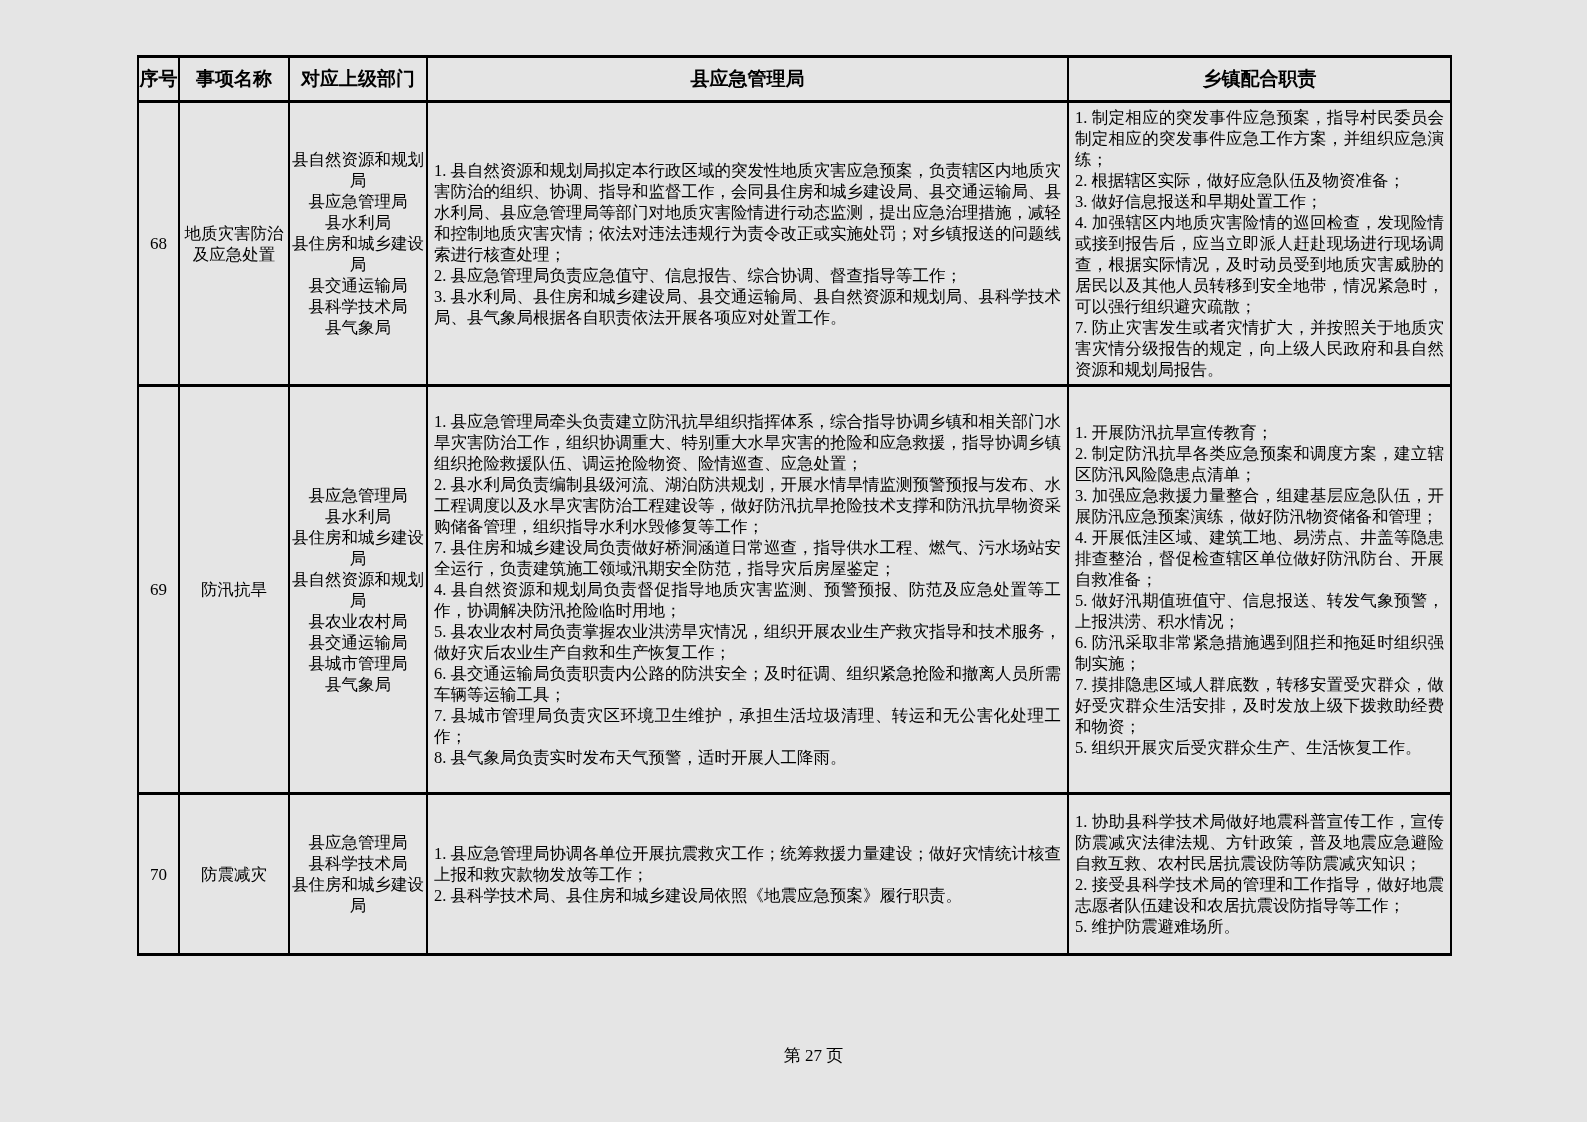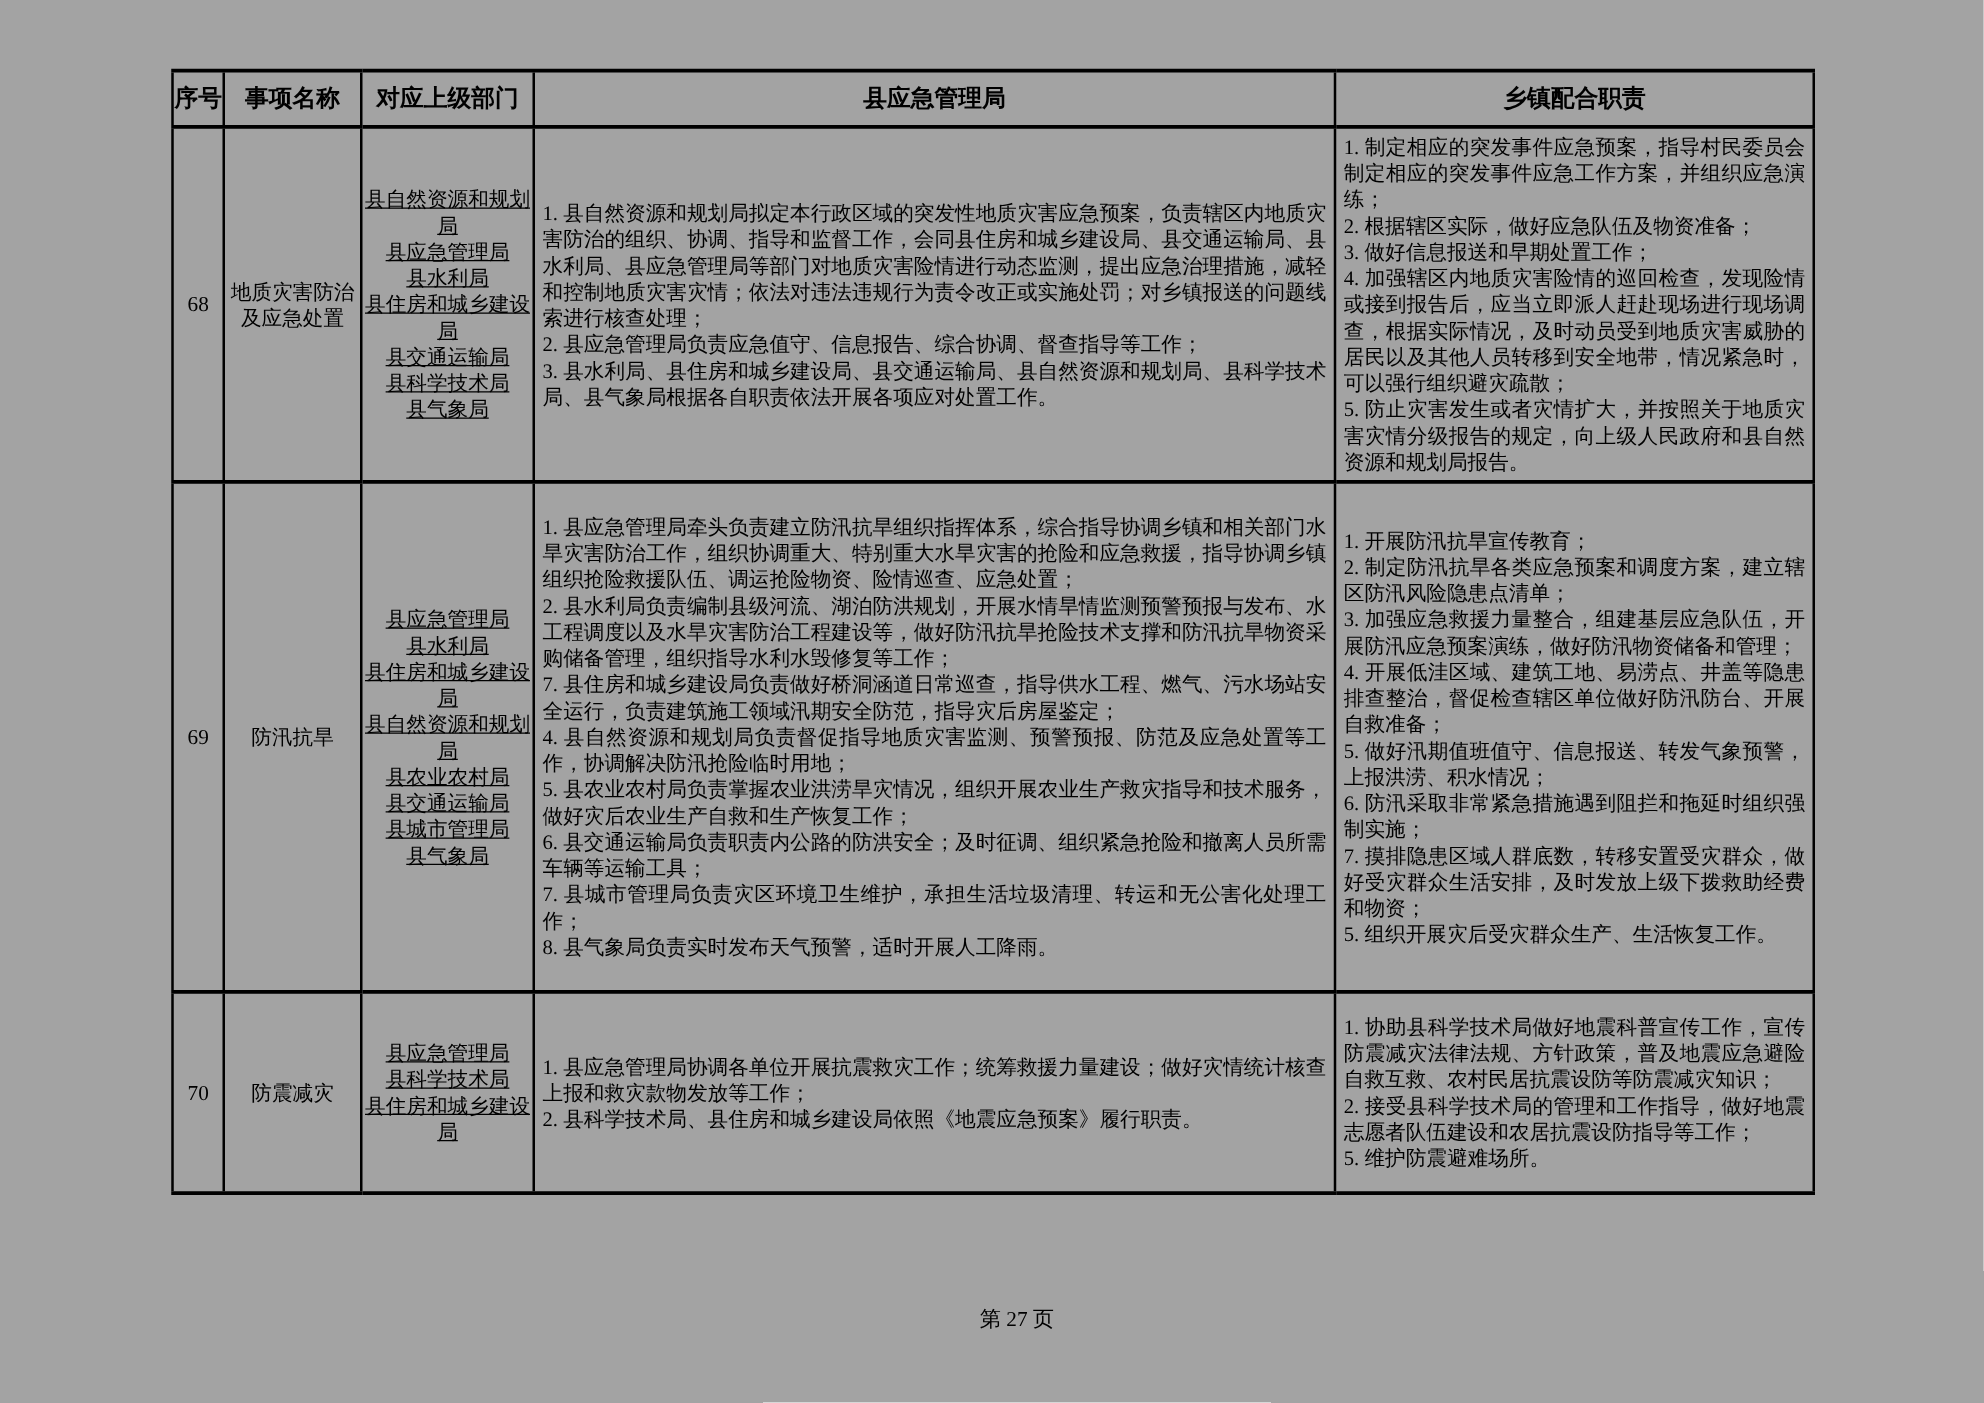--- a/index.html
+++ b/index.html
@@ -4,21 +4,21 @@
 <style>
   html, body {
     margin: 0;
     padding: 0;
     background: #ffffff;
   }
   .page {
     position: relative;
     width: 1587px;
     height: 1122px;
-    background: #a3a3a3;
+    background: #e5e5e5;
     font-family: "Liberation Serif", "DejaVu Serif", serif;
     color: #000000;
     overflow: hidden;
   }
   table.doc-table {
     position: absolute;
     left: 137px;
     top: 55px;
     width: 1313px;
     border-collapse: collapse;
@@ -52,21 +52,21 @@
     padding: 2px 2px;
   }
   td.c-seq { font-size: 17px; }
   td.c-sup, td.c-town {
     text-align: justify;
     padding: 4px 6px;
   }
   tbody tr:nth-child(1) { height: 272px; }
   tbody tr:nth-child(2) { height: 408px; }
   tbody tr:nth-child(3) { height: 161px; }
-  .dept-line { text-align: center; text-decoration: underline; }
+  .dept-line { text-align: center; }
   .duty-item { text-align: justify; }
   .footer {
     position: absolute;
     left: 0;
     top: 1044px;
     width: 100%;
     text-align: center;
     font-size: 17px;
     padding-left: 20px;
   }
@@ -108,21 +108,21 @@
           <td class="c-sup">
             <div class="duty-item">1. 县自然资源和规划局拟定本行政区域的突发性地质灾害应急预案，负责辖区内地质灾害防治的组织、协调、指导和监督工作，会同县住房和城乡建设局、县交通运输局、县水利局、县应急管理局等部门对地质灾害险情进行动态监测，提出应急治理措施，减轻和控制地质灾害灾情；依法对违法违规行为责令改正或实施处罚；对乡镇报送的问题线索进行核查处理；</div>
             <div class="duty-item">2. 县应急管理局负责应急值守、信息报告、综合协调、督查指导等工作；</div>
             <div class="duty-item">3. 县水利局、县住房和城乡建设局、县交通运输局、县自然资源和规划局、县科学技术局、县气象局根据各自职责依法开展各项应对处置工作。</div>
           </td>
           <td class="c-town">
             <div class="duty-item">1. 制定相应的突发事件应急预案，指导村民委员会制定相应的突发事件应急工作方案，并组织应急演练；</div>
             <div class="duty-item">2. 根据辖区实际，做好应急队伍及物资准备；</div>
             <div class="duty-item">3. 做好信息报送和早期处置工作；</div>
             <div class="duty-item">4. 加强辖区内地质灾害险情的巡回检查，发现险情或接到报告后，应当立即派人赶赴现场进行现场调查，根据实际情况，及时动员受到地质灾害威胁的居民以及其他人员转移到安全地带，情况紧急时，可以强行组织避灾疏散；</div>
-            <div class="duty-item">5. 防止灾害发生或者灾情扩大，并按照关于地质灾害灾情分级报告的规定，向上级人民政府和县自然资源和规划局报告。</div>
+            <div class="duty-item">7. 防止灾害发生或者灾情扩大，并按照关于地质灾害灾情分级报告的规定，向上级人民政府和县自然资源和规划局报告。</div>
           </td>
         </tr>
         <tr>
           <td class="c-seq">69</td>
           <td class="c-name">防汛抗旱</td>
           <td class="c-depts">
             <div class="dept-line">县应急管理局</div>
             <div class="dept-line">县水利局</div>
             <div class="dept-line">县住房和城乡建设局</div>
             <div class="dept-line">县自然资源和规划局</div>

